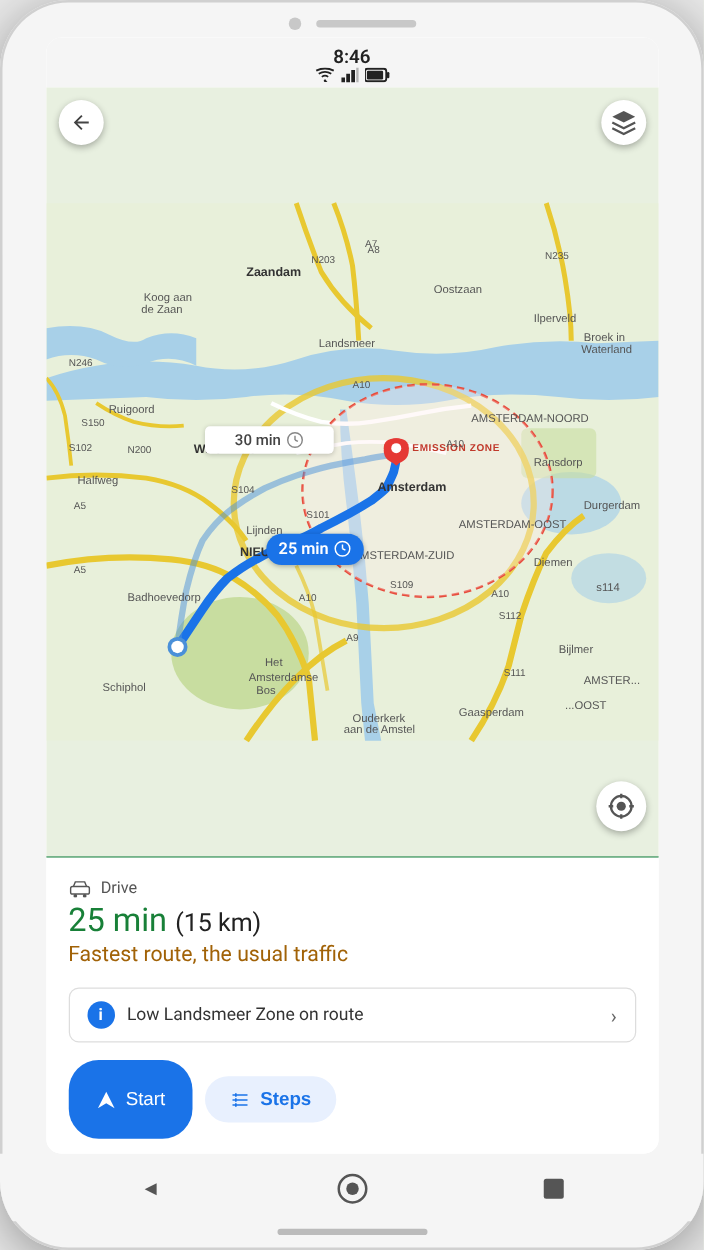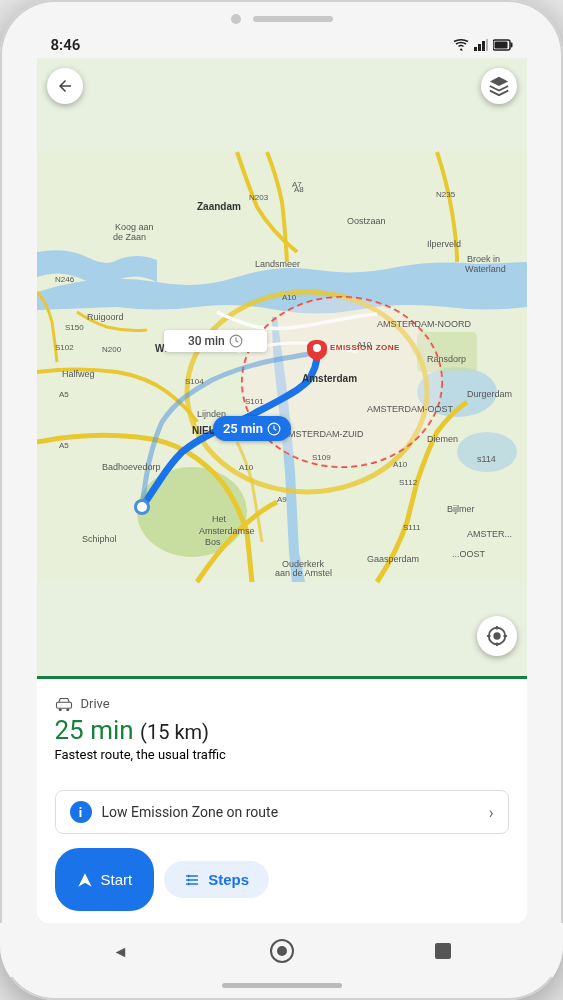--- a/index.html
+++ b/index.html
@@ -65,20 +65,21 @@
     }
 
     
     .status-bar {
       display: flex;
       justify-content: space-between;
       align-items: center;
       padding: 6px 14px 4px;
       background: #f5f5f5;
       flex-shrink: 0;
+      flex-direction: column;
     }
 
     .status-time {
       font-size: 15px;
       font-weight: 600;
       color: #222;
     }
 
     .status-icons {
       display: flex;
@@ -182,21 +183,21 @@
       align-items: center;
       gap: 4px;
       z-index: 5;
     }
 
     
     .bottom-panel {
       background: #fff;
       padding: 16px 18px 12px;
       flex-shrink: 0;
-      border-top: 3px solid #15803d;
+      border-top: 1px solid #15803d;
     }
 
     .drive-label {
       display: flex;
       align-items: center;
       gap: 8px;
       color: #555;
       font-size: 13px;
       margin-bottom: 4px;
     }
@@ -206,23 +207,23 @@
       font-weight: 400;
       color: #188038;
       margin-bottom: 2px;
     }
 
     .route-time span {
       color: #222;
     }
 
     .route-desc {
-      font-size: 13px;
-      color: #000000;
-      margin-bottom: 28px;
+      font-size: 17px;
+      color: #a16207;
+      margin-bottom: 16px;
     }
 
     .lez-banner {
       display: flex;
       align-items: center;
       justify-content: space-between;
       border: 1px solid #ddd;
       border-radius: 8px;
       padding: 10px 14px;
       margin-bottom: 14px;
@@ -569,21 +570,21 @@
       <div class="route-time">
         <span style="color:#188038;">25 min</span>
         <span style="color:#222; font-size:20px;">(15 km)</span>
       </div>
 
       <div class="route-desc">Fastest route, the usual traffic</div>
 
       <div class="lez-banner">
         <div class="lez-left">
           <div class="lez-info-icon">i</div>
-          <span class="lez-text">Low Emission Zone on route</span>
+          <span class="lez-text">Low Landsmeer Zone on route</span>
         </div>
         <span class="lez-chevron">›</span>
       </div>
 
       <div class="action-buttons">
         <button class="btn-start">
           <svg width="16" height="16" viewBox="0 0 24 24">
             <path d="M12 2L2 22l10-6 10 6L12 2z" fill="#fff"></path>
           </svg>
           <span>Start</span>

